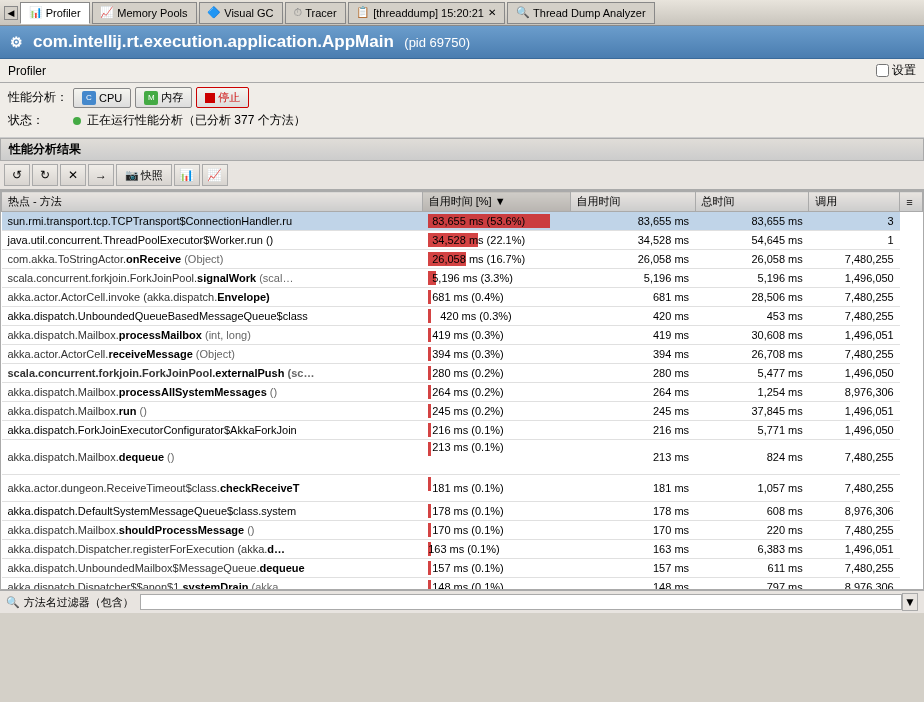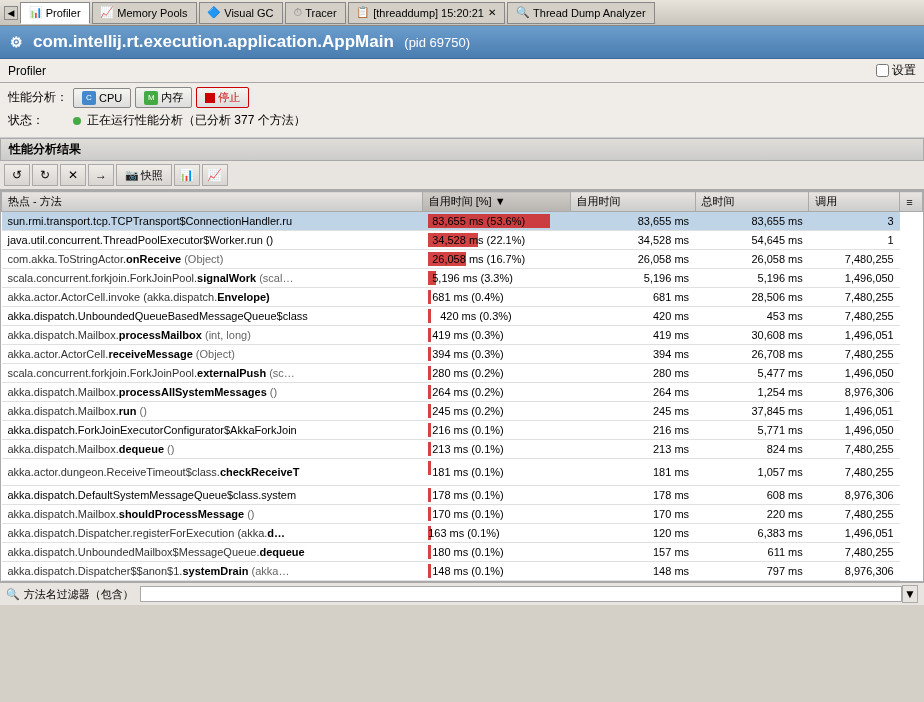--- a/index.html
+++ b/index.html
@@ -260,21 +260,21 @@
     <div style="position:relative; height:16px; display:flex; align-items:center;">
       <div style="position:absolute;left:0;top:1px;height:14px;width:2%;background:#cc2222;opacity:0.85;"></div>
       <span style="position:relative;z-index:1;padding-left:4px;font-size:11px;">394 ms (0.3%)</span>
     </div>
           </td>
           <td style="text-align: right;">394 ms</td>
           <td style="text-align: right;">26,708 ms</td>
           <td style="text-align: right;">7,480,255</td>
         </tr>
         <tr>
-          <td style="max-width: 370px; overflow: hidden; text-overflow: ellipsis; white-space: nowrap;"><span style="color:#333;">scala.concurrent.forkjoin.ForkJoinPool.</span><strong>externalPush</strong><span style="color:#666;"> (sc…</span></td>
+          <td style="max-width: 370px; overflow: hidden; text-overflow: ellipsis; white-space: nowrap; font-weight: bold;"><span style="color:#333;">scala.concurrent.forkjoin.ForkJoinPool.</span><strong>externalPush</strong><span style="color:#666;"> (sc…</span></td>
           <td style="position: relative; min-width: 130px;">
     <div style="position:relative; height:16px; display:flex; align-items:center;">
       <div style="position:absolute;left:0;top:1px;height:14px;width:2%;background:#cc2222;opacity:0.85;"></div>
       <span style="position:relative;z-index:1;padding-left:4px;font-size:11px;">280 ms (0.2%)</span>
     </div>
           </td>
           <td style="text-align: right;">280 ms</td>
           <td style="text-align: right;">5,477 ms</td>
           <td style="text-align: right;">1,496,050</td>
         </tr>
@@ -310,21 +310,21 @@
       <span style="position:relative;z-index:1;padding-left:4px;font-size:11px;">216 ms (0.1%)</span>
     </div>
           </td>
           <td style="text-align: right;">216 ms</td>
           <td style="text-align: right;">5,771 ms</td>
           <td style="text-align: right;">1,496,050</td>
         </tr>
         <tr>
           <td style="max-width: 370px; overflow: hidden; text-overflow: ellipsis; white-space: nowrap;"><span style="color:#333;">akka.dispatch.Mailbox.</span><strong>dequeue</strong><span style="color:#666;"> ()</span></td>
           <td style="position: relative; min-width: 130px;">
-    <div style="position:relative; height:16px; display:flex; align-items:center;">
+    <div style="position:relative; height:32px; display:flex; align-items:flex-start;">
       <div style="position:absolute;left:0;top:1px;height:14px;width:2%;background:#cc2222;opacity:0.85;"></div>
       <span style="position:relative;z-index:1;padding-left:4px;font-size:11px;">213 ms (0.1%)</span>
     </div>
           </td>
           <td style="text-align: right;">213 ms</td>
           <td style="text-align: right;">824 ms</td>
           <td style="text-align: right;">7,480,255</td>
         </tr>
         <tr>
           <td style="max-width: 370px; overflow: hidden; text-overflow: ellipsis; white-space: nowrap;"><span style="color:#333;">akka.actor.dungeon.ReceiveTimeout$class.</span><strong>checkReceiveT</strong><span style="color:#666;"></span></td>
@@ -363,30 +363,30 @@
           <td style="text-align: right;">7,480,255</td>
         </tr>
         <tr>
           <td style="max-width: 370px; overflow: hidden; text-overflow: ellipsis; white-space: nowrap;"><span style="color:#333;">akka.dispatch.Dispatcher.registerForExecution (akka.</span><strong>d…</strong><span style="color:#666;"></span></td>
           <td style="position: relative; min-width: 130px;">
     <div style="position:relative; height:16px; display:flex; align-items:center;">
       <div style="position:absolute;left:0;top:1px;height:14px;width:2%;background:#cc2222;opacity:0.85;"></div>
       <span style="position:relative;z-index:1;font-size:11px;">163 ms (0.1%)</span>
     </div>
           </td>
-          <td style="text-align: right;">120 ms</td>
+          <td style="text-align: right;">163 ms</td>
           <td style="text-align: right;">6,383 ms</td>
           <td style="text-align: right;">1,496,051</td>
         </tr>
         <tr>
           <td style="max-width: 370px; overflow: hidden; text-overflow: ellipsis; white-space: nowrap;"><span style="color:#333;">akka.dispatch.UnboundedMailbox$MessageQueue.</span><strong>dequeue</strong><span style="color:#666;"></span></td>
           <td style="position: relative; min-width: 130px;">
     <div style="position:relative; height:16px; display:flex; align-items:center;">
       <div style="position:absolute;left:0;top:1px;height:14px;width:2%;background:#cc2222;opacity:0.85;"></div>
-      <span style="position:relative;z-index:1;padding-left:4px;font-size:11px;">180 ms (0.1%)</span>
+      <span style="position:relative;z-index:1;padding-left:4px;font-size:11px;">157 ms (0.1%)</span>
     </div>
           </td>
           <td style="text-align: right;">157 ms</td>
           <td style="text-align: right;">611 ms</td>
           <td style="text-align: right;">7,480,255</td>
         </tr>
         <tr>
           <td style="max-width: 370px; overflow: hidden; text-overflow: ellipsis; white-space: nowrap;"><span style="color:#333;">akka.dispatch.Dispatcher$$anon$1.</span><strong>systemDrain</strong><span style="color:#666;"> (akka…</span></td>
           <td style="position: relative; min-width: 130px;">
     <div style="position:relative; height:16px; display:flex; align-items:center;">

